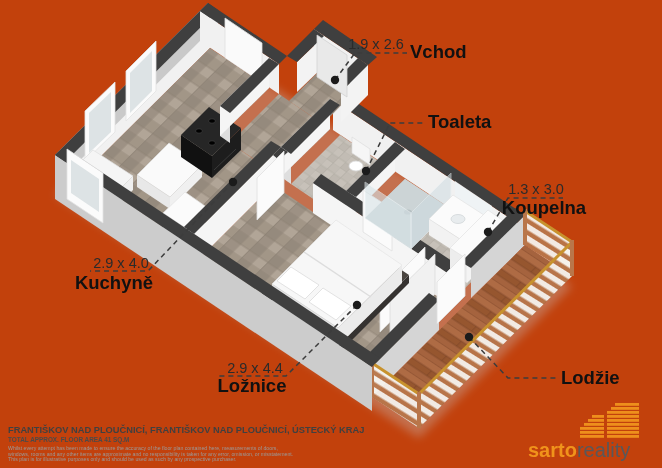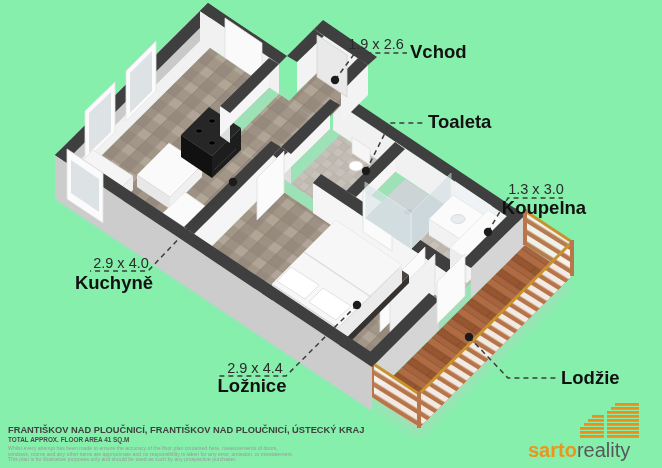--- a/index.html
+++ b/index.html
@@ -1,16 +1,16 @@
 <!DOCTYPE html>
 <html><head>
 <meta charset="utf-8">
 <style>
   html,body{margin:0;padding:0;background:#ffffff;}
-  #stage{position:relative;width:662px;height:468px;background:#86efac;overflow:hidden;
+  #stage{position:relative;width:662px;height:468px;background:#c2410c;overflow:hidden;
          font-family:"Liberation Sans",sans-serif;}
   svg text{font-family:"Liberation Sans",sans-serif;}
   .dim-label{font-size:14.5px;fill:#2b2b2b;}
   .room-label{font-size:18.5px;font-weight:bold;fill:#111111;}
   .leader{fill:none;stroke:#3c3c3c;stroke-width:1.5;stroke-dasharray:5 4;}
   .marker{fill:#1b1b1b;}
   .footer-line1{font-size:9.3px;font-weight:bold;fill:#404040;}
   .footer-line2{font-size:6.4px;font-weight:bold;fill:#4a4a4a;}
   .footer-small{font-size:5.2px;fill:#9a9a9a;}
   .brand-prefix{font-size:20px;font-weight:bold;fill:#F0931B;}

